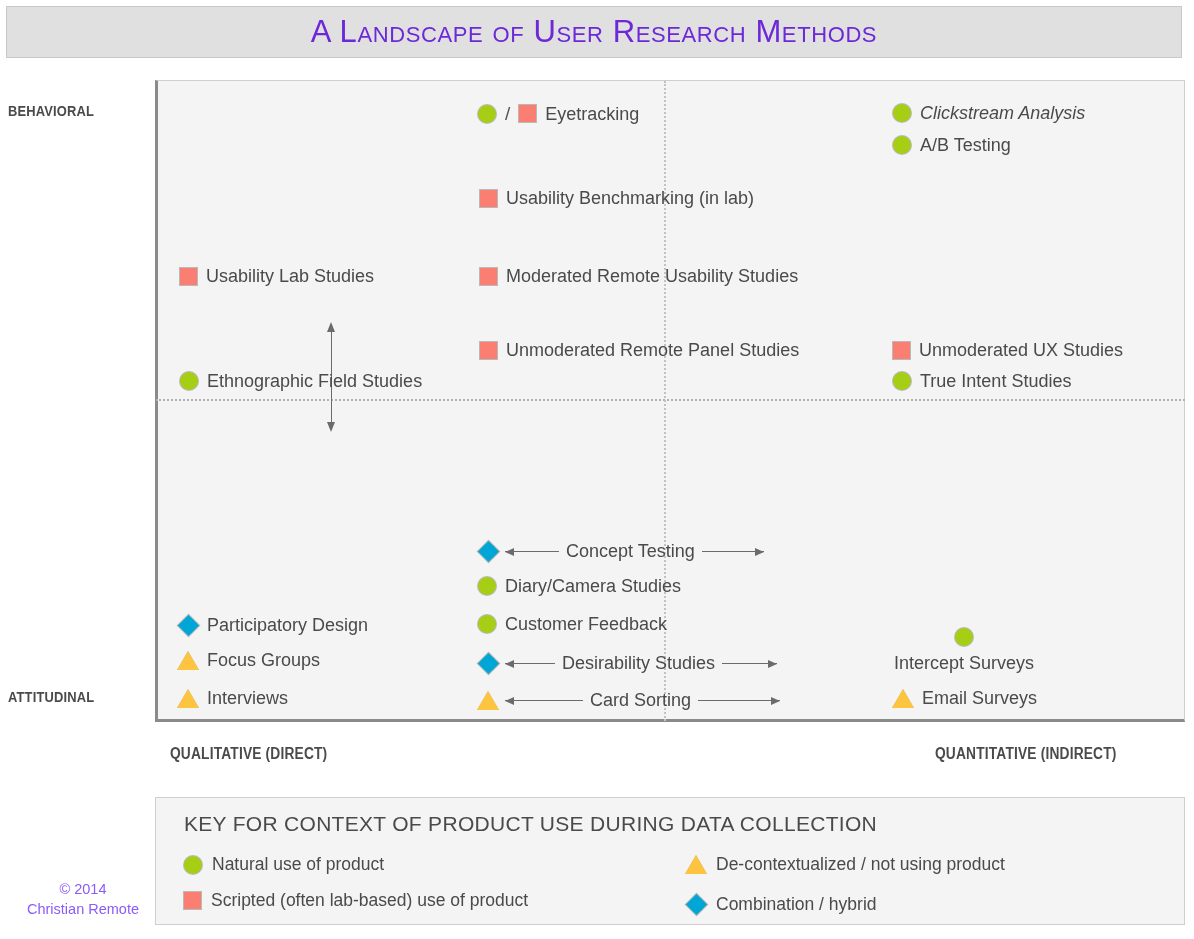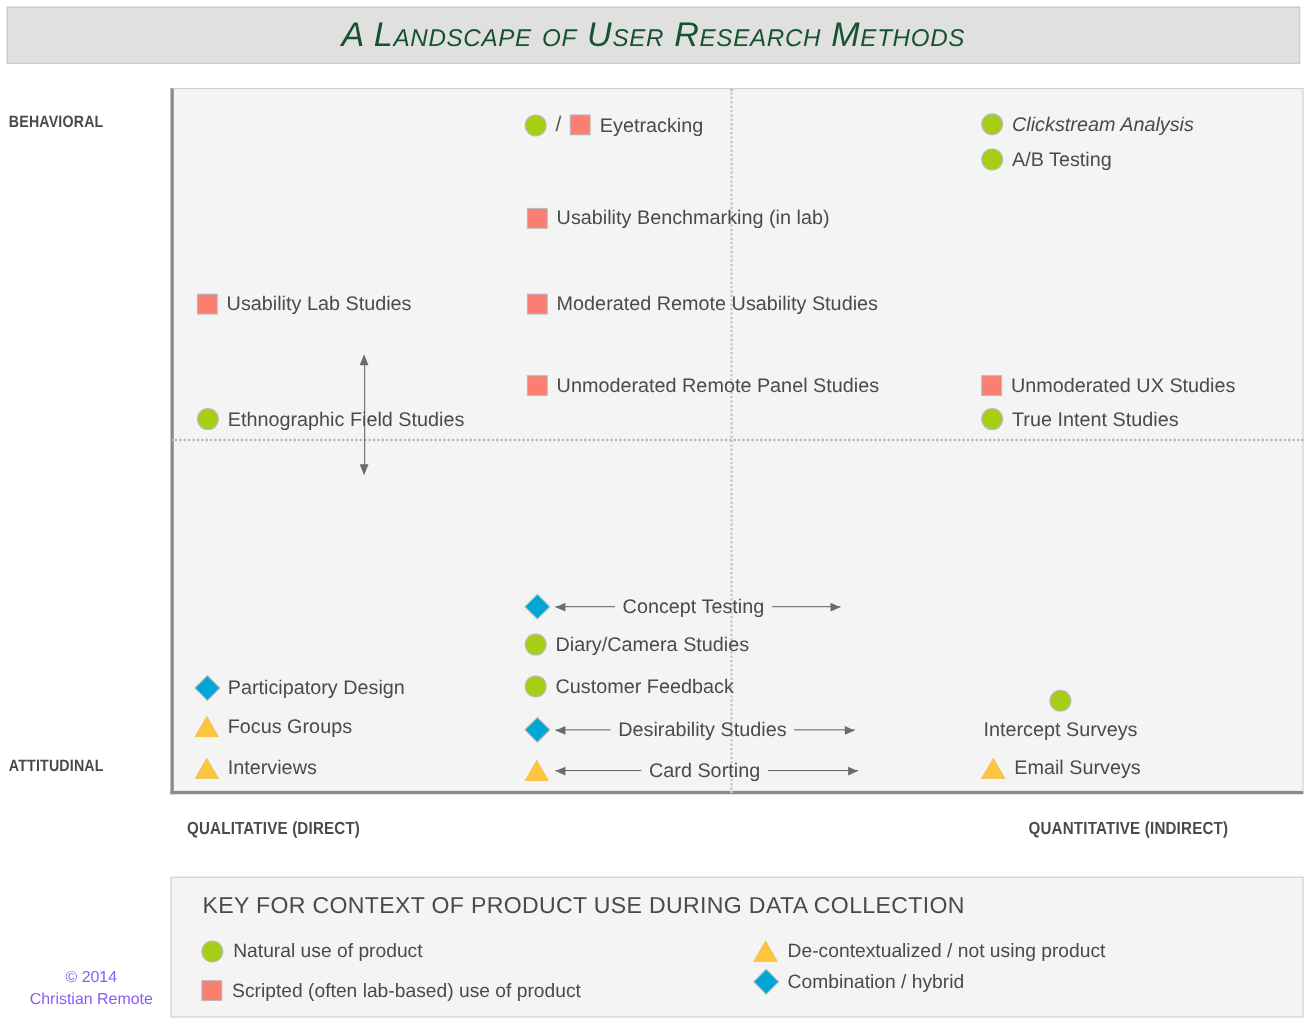--- a/index.html
+++ b/index.html
@@ -14,22 +14,22 @@
   .wrap{position:absolute;inset:0;}
 
   
   .title-bar{
     position:absolute;left:6px;top:6px;width:1176px;height:52px;
     background:#e0e0e0;border:1px solid #c8c8c8;
     display:flex;align-items:center;justify-content:center;
     box-sizing:border-box;
   }
   .title-text{
-    font-size:31px;letter-spacing:.6px;color:#14532d;
-    font-variant:small-caps;font-weight:400;white-space:nowrap;font-style:italic;
+    font-size:31px;letter-spacing:.6px;color:#6d28d9;
+    font-variant:small-caps;font-weight:400;white-space:nowrap;
   }
 
   
   .plot{
     position:absolute;left:155px;top:80px;width:1030px;height:642px;
     background:#f4f4f4;
     border:1px solid #cfcfcf;
     border-left:3px solid #8a8a8a;
     border-bottom:3px solid #8a8a8a;
     box-sizing:border-box;
@@ -101,21 +101,21 @@
   }
   .legend-title{
     position:absolute;left:28px;top:14px;font-size:21px;color:#4a4a4a;letter-spacing:.3px;
   }
   .legend-item{
     position:absolute;display:flex;align-items:center;gap:10px;font-size:17.5px;color:#4a4a4a;white-space:nowrap;
   }
   .lg-c1{left:28px;top:56px;}
   .lg-c2{left:28px;top:92px;}
   .lg-c3{left:530px;top:56px;}
-  .lg-c4{left:530px;top:84px;}
+  .lg-c4{left:530px;top:96px;}
 
   
   .copyright{
     position:absolute;left:18px;top:880px;width:130px;text-align:center;
     font-size:14.5px;color:#8b5cf6;line-height:1.35;
   }
 </style>
 </head>
 <body>
 

